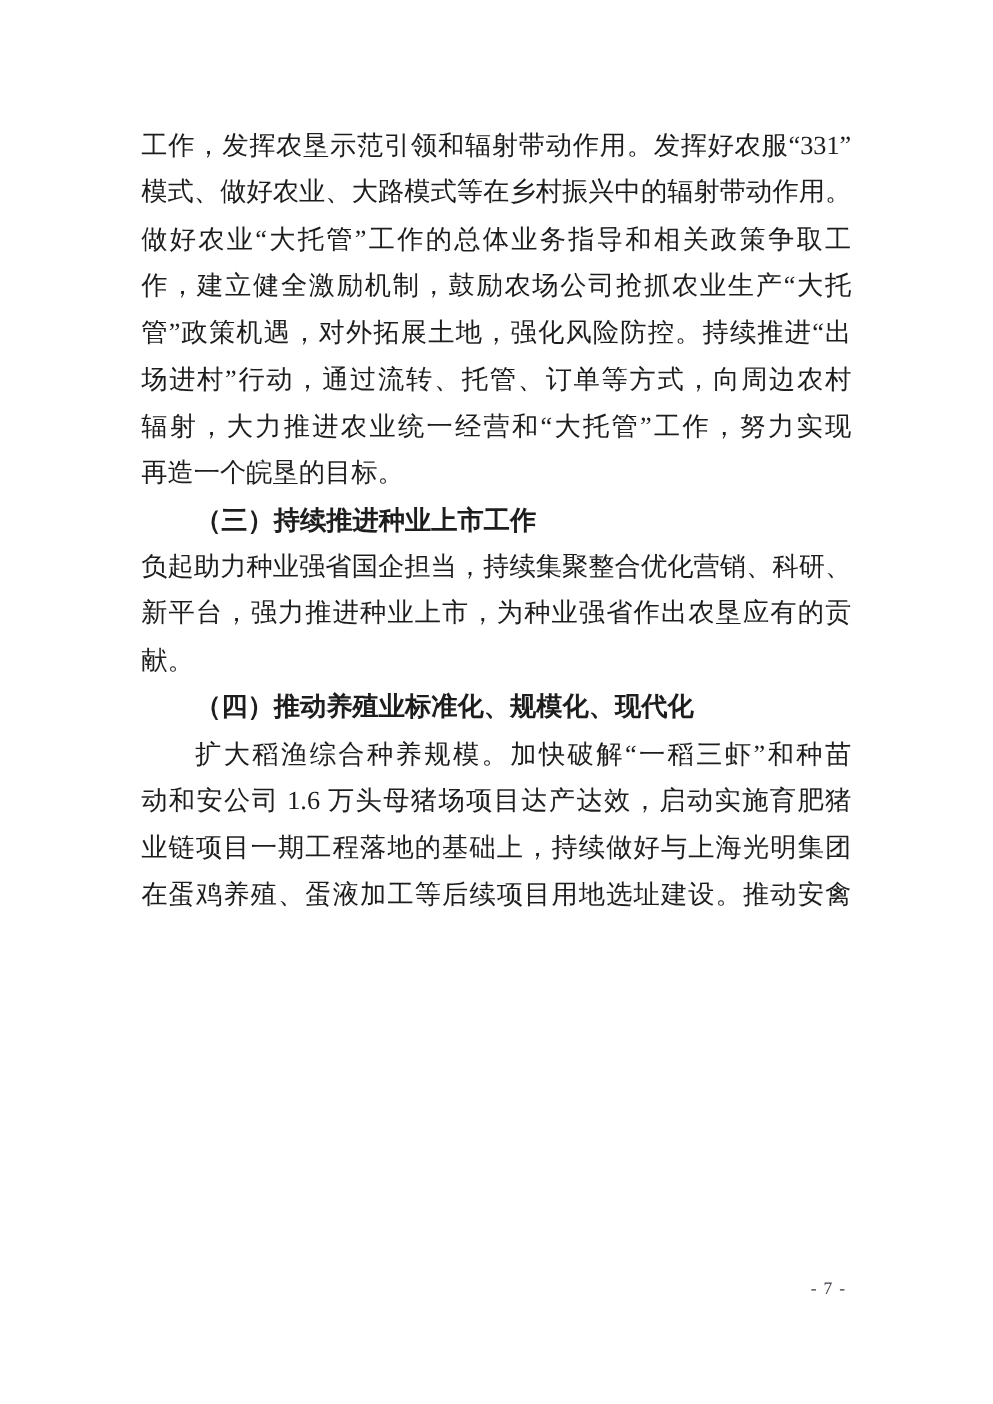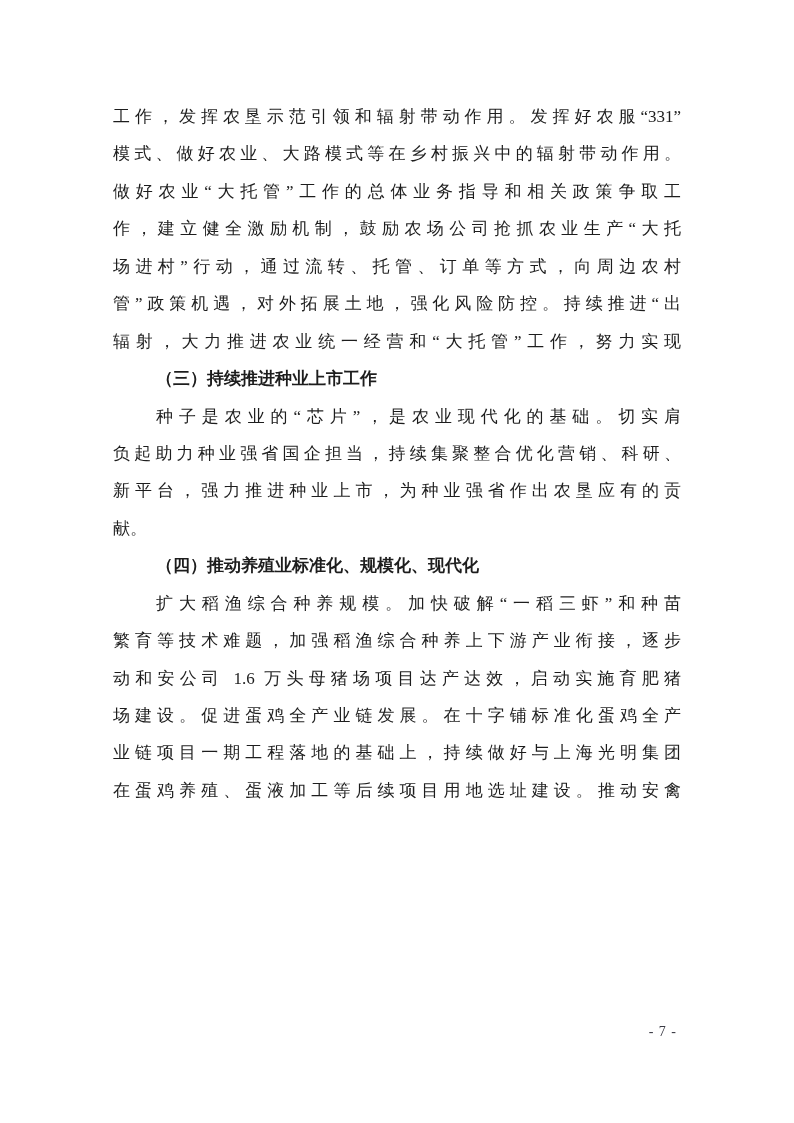--- a/index.html
+++ b/index.html
@@ -16,21 +16,21 @@
     font-family: "Liberation Serif", "DejaVu Serif", serif;
     color: #1d1d1d;
   }
   .content {
     position: absolute;
     left: 113px;
     top: 98px;
     width: 568px;
   }
   .line {
-    font-size: 17px;
+    font-size: 21px;
     height: 37.45px;
     line-height: 37.45px;
     overflow: hidden;
     white-space: normal;
     letter-spacing: 0;
   }
   .fill {
     text-align: justify;
     text-align-last: justify;
   }
@@ -52,30 +52,28 @@
 </style>
 </head>
 <body>
 
 <div class="page">
   <div class="content">
     <div class="line fill">工作，发挥农垦示范引领和辐射带动作用。发挥好农服“331”</div>
     <div class="line fill">模式、做好农业、大路模式等在乡村振兴中的辐射带动作用。</div>
     <div class="line fill">做好农业“大托管”工作的总体业务指导和相关政策争取工</div>
     <div class="line fill">作，建立健全激励机制，鼓励农场公司抢抓农业生产“大托</div>
+    <div class="line fill">管”政策机遇，对外拓展土地，强化风险防控。持续推进“出</div>
     <div class="line fill">场进村”行动，通过流转、托管、订单等方式，向周边农村</div>
-    <div class="line fill">管”政策机遇，对外拓展土地，强化风险防控。持续推进“出</div>
     <div class="line fill">辐射，大力推进农业统一经营和“大托管”工作，努力实现</div>
+    <div class="line">再造一个皖垦的目标。</div>
     <div class="line indent heading">（三）持续推进种业上市工作</div>
-    <div class="line indent fill">种子是农业的“芯片”，是农业现代化的基础。切实肩</div>
     <div class="line fill">负起助力种业强省国企担当，持续集聚整合优化营销、科研、</div>
     <div class="line fill">新平台，强力推进种业上市，为种业强省作出农垦应有的贡</div>
     <div class="line">献。</div>
     <div class="line indent heading">（四）推动养殖业标准化、规模化、现代化</div>
     <div class="line indent fill">扩大稻渔综合种养规模。加快破解“一稻三虾”和种苗</div>
-    <div class="line fill">繁育等技术难题，加强稻渔综合种养上下游产业衔接，逐步</div>
     <div class="line fill">动和安公司 1.6 万头母猪场项目达产达效，启动实施育肥猪</div>
-    <div class="line fill">场建设。促进蛋鸡全产业链发展。在十字铺标准化蛋鸡全产</div>
     <div class="line fill">业链项目一期工程落地的基础上，持续做好与上海光明集团</div>
     <div class="line fill">在蛋鸡养殖、蛋液加工等后续项目用地选址建设。推动安禽</div>
   </div>
   <div class="page-number">- 7 -</div>
 </div>
 
 </body></html>

